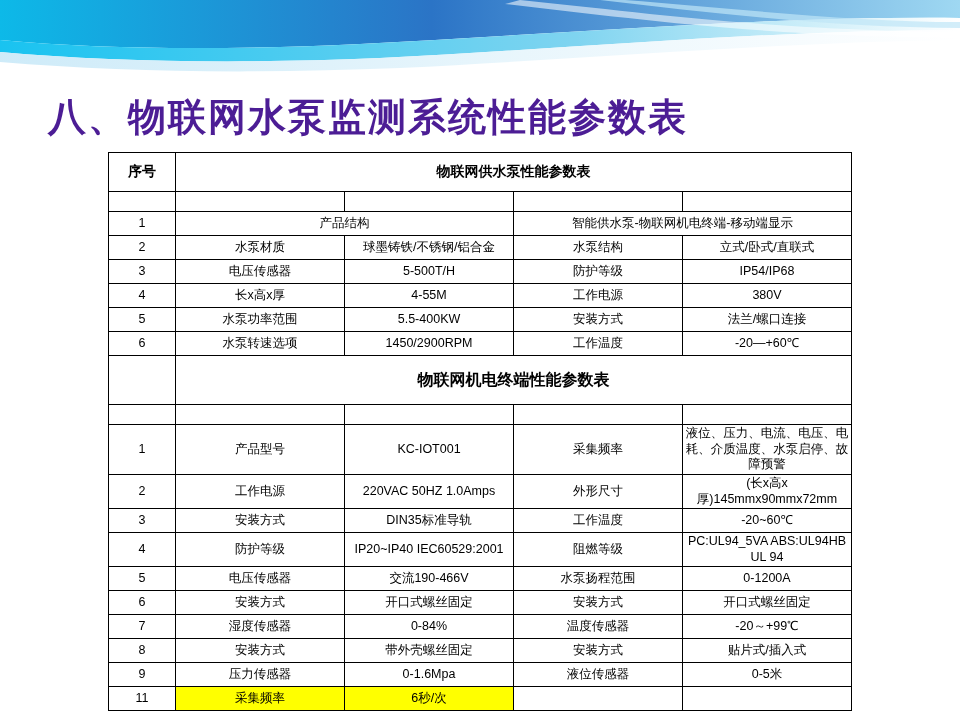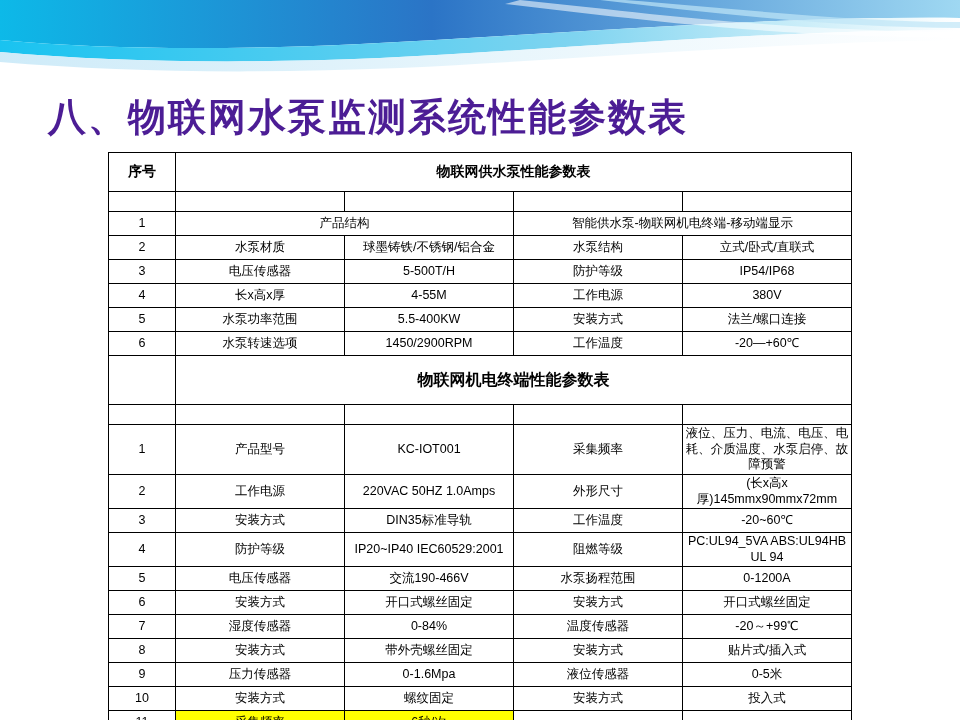--- a/index.html
+++ b/index.html
@@ -253,27 +253,20 @@
         <td class="col-d">贴片式/插入式</td>
       </tr>
       <tr class="data-row">
         <td class="col-no">9</td>
         <td class="col-a">压力传感器</td>
         <td class="col-b">0-1.6Mpa</td>
         <td class="col-c">液位传感器</td>
         <td class="col-d">0-5米</td>
       </tr>
       <tr class="data-row">
-        <td class="col-no">10</td>
-        <td class="col-a">安装方式</td>
-        <td class="col-b">螺纹固定</td>
-        <td class="col-c">安装方式</td>
-        <td class="col-d">投入式</td>
-      </tr>
-      <tr class="data-row">
         <td class="col-no">11</td>
         <td class="col-a hl">采集频率</td>
         <td class="col-b hl">6秒/次</td>
         <td class="col-c blank"></td>
         <td class="col-d blank"></td>
       </tr>
     </tbody>
   </table>
 </div>
 

